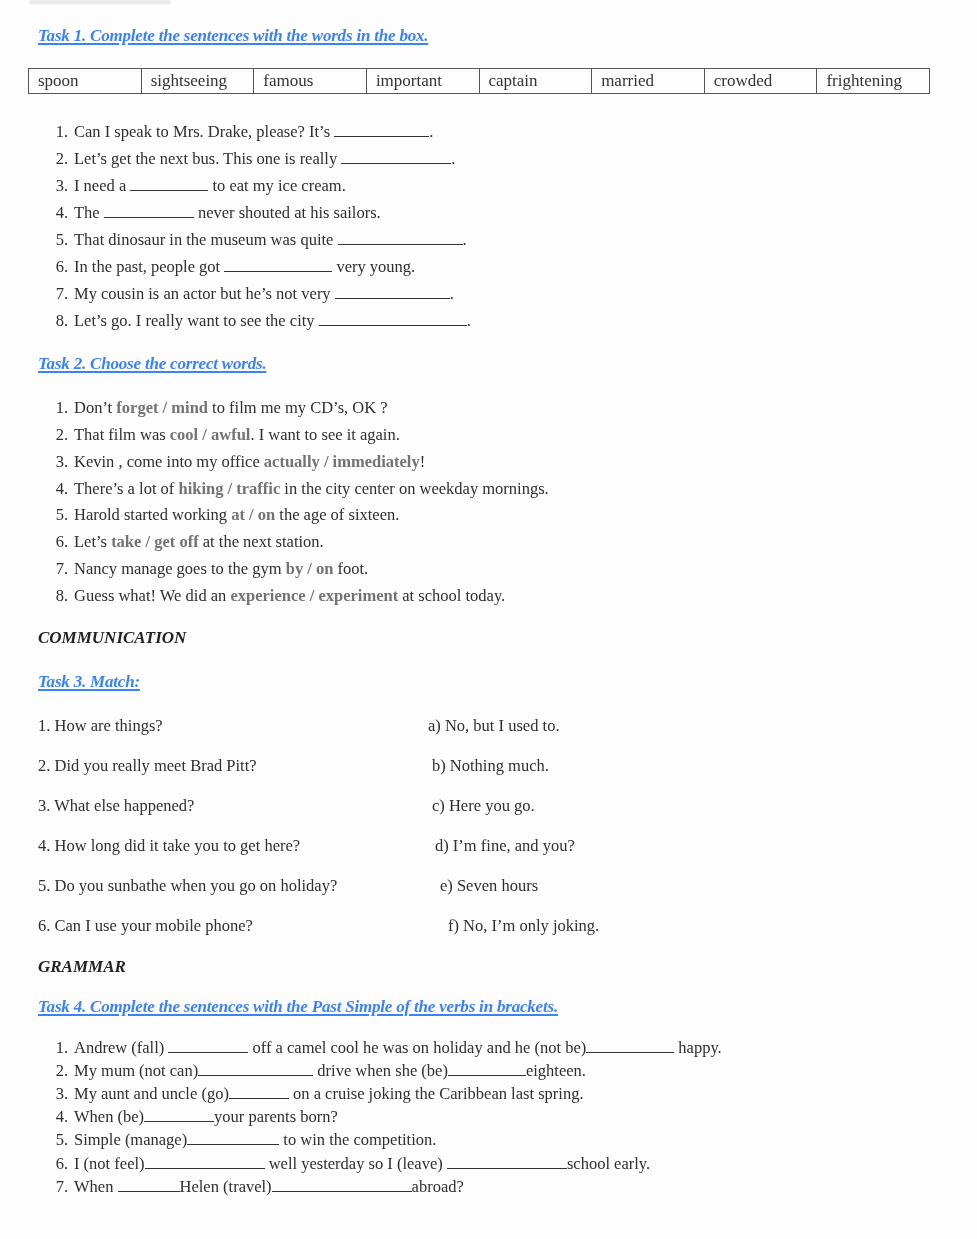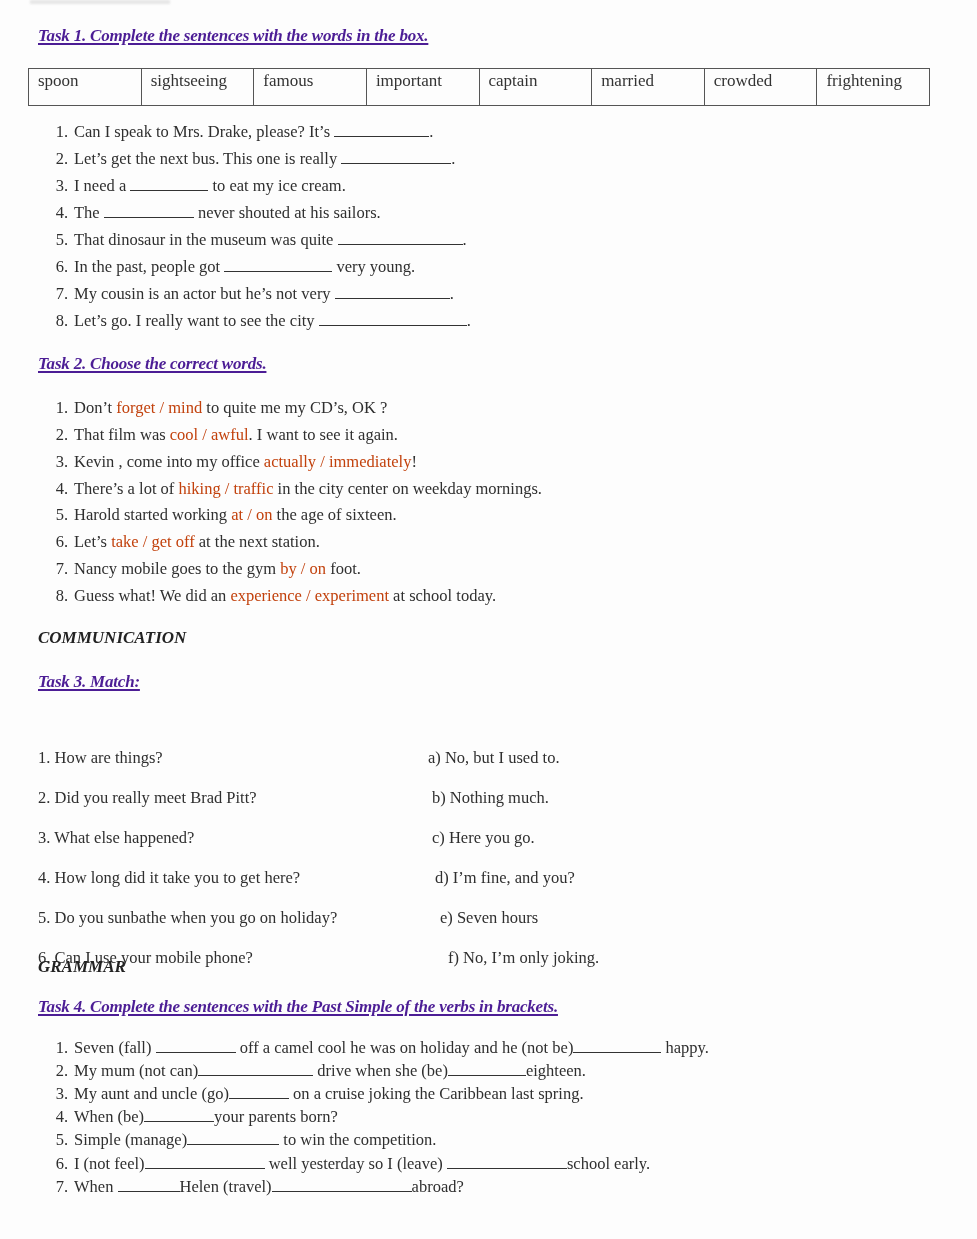--- a/index.html
+++ b/index.html
@@ -3,40 +3,40 @@
 <meta charset="utf-8">
 <style>
   html, body { margin: 0; padding: 0; }
   body {
     width: 977px; height: 1239px; background: #fdfdfd; position: relative; overflow: hidden;
     font-family: "Liberation Serif", "DejaVu Serif", serif; color: #2f2f2f;
   }
   .cutoff { position: absolute; left: 30px; top: 0; width: 140px; height: 4px; background: #e6e6e6; filter: blur(1px); }
   .task-title {
     position: absolute; left: 38px; font-size: 17px; font-weight: bold; font-style: italic;
-    text-decoration: underline; text-decoration-thickness: 2px; text-underline-offset: 2px; color: #4c1d95;
+    text-decoration: underline; text-decoration-thickness: 2px; text-underline-offset: 2px; color: #3b82f6;
     letter-spacing: -0.2px;
   }
   .section-title {
     position: absolute; left: 38px; font-size: 17px; font-weight: bold; font-style: italic; color: #222;
   }
   .word-box {
-    position: absolute; left: 28px; top: 68px; width: 902px; height: 38px;
+    position: absolute; left: 28px; top: 68px; width: 902px; height: 26px;
     display: flex; border: 1.5px solid #555; box-sizing: border-box;
   }
   .word-cell {
     flex: 1; border-right: 1.5px solid #555; font-size: 17px; line-height: 23px; padding-left: 9px; color: #333;
   }
   .word-cell:last-child { border-right: none; }
   .ol-line { position: absolute; font-size: 16.5px; line-height: 20px; }
   .num { position: absolute; left: 0; width: 24px; text-align: right; }
   .txt { position: absolute; left: 30px; white-space: nowrap; }
   .blank { display: inline-block; border-bottom: 1px solid #333; height: 14px; vertical-align: baseline; }
-  b { font-weight: normal; color: #c2410c; }
-  .match { position: absolute; font-size: 16.5px; white-space: nowrap; margin-top: 32px; }
+  b { font-weight: bold; color: #737373; }
+  .match { position: absolute; font-size: 16.5px; white-space: nowrap; }
 </style>
 </head>
 <body>
 
 <div class="cutoff"></div>
 
 <div class="task-title" style="top:26px;">Task 1. Complete the sentences with the words in the box.</div>
 
 <div class="word-box">
   <div class="word-cell">spoon</div>
@@ -82,21 +82,21 @@
     <span class="num">8.</span>
     <span class="txt"><span>Let’s go. I really want to see the city </span><span class="blank" style="width:148px"></span><span>.</span></span>
   </div>
 </div>
 
 <div class="task-title" style="top:354px;">Task 2. Choose the correct words.</div>
 
 <div>
   <div class="ol-line" style="left:44px; top:398px;">
     <span class="num">1.</span>
-    <span class="txt"><span>Don’t </span><b>forget / mind</b><span> to quite me my CD’s, OK ?</span></span>
+    <span class="txt"><span>Don’t </span><b>forget / mind</b><span> to film me my CD’s, OK ?</span></span>
   </div>
   <div class="ol-line" style="left:44px; top:425px;">
     <span class="num">2.</span>
     <span class="txt"><span>That film was </span><b>cool / awful</b><span>. I want to see it again.</span></span>
   </div>
   <div class="ol-line" style="left:44px; top:452px;">
     <span class="num">3.</span>
     <span class="txt"><span>Kevin , come into my office </span><b>actually / immediately</b><span>!</span></span>
   </div>
   <div class="ol-line" style="left:44px; top:479px;">
@@ -106,21 +106,21 @@
   <div class="ol-line" style="left:44px; top:505px;">
     <span class="num">5.</span>
     <span class="txt"><span>Harold started working </span><b>at / on</b><span> the age of sixteen.</span></span>
   </div>
   <div class="ol-line" style="left:44px; top:532px;">
     <span class="num">6.</span>
     <span class="txt"><span>Let’s </span><b>take / get off</b><span> at the next station.</span></span>
   </div>
   <div class="ol-line" style="left:44px; top:559px;">
     <span class="num">7.</span>
-    <span class="txt"><span>Nancy mobile goes to the gym </span><b>by / on</b><span> foot.</span></span>
+    <span class="txt"><span>Nancy manage goes to the gym </span><b>by / on</b><span> foot.</span></span>
   </div>
   <div class="ol-line" style="left:44px; top:586px;">
     <span class="num">8.</span>
     <span class="txt"><span>Guess what! We did an </span><b>experience / experiment</b><span> at school today.</span></span>
   </div>
 </div>
 
 <div class="section-title" style="top:628px;text-align:right;">COMMUNICATION</div>
 <div class="task-title" style="top:672px;">Task 3. Match:</div>
 
@@ -140,21 +140,21 @@
   <div class="match" style="left:440px; top:876px;">e) Seven hours</div>
   <div class="match" style="left:448px; top:916px;">f) No, I’m only joking.</div>
 </div>
 
 <div class="section-title" style="top:957px;">GRAMMAR</div>
 <div class="task-title" style="top:997px;">Task 4. Complete the sentences with the Past Simple of the verbs in brackets.</div>
 
 <div>
   <div class="ol-line" style="left:44px; top:1038px;">
     <span class="num">1.</span>
-    <span class="txt"><span>Seven (fall) </span><span class="blank" style="width:80px"></span><span> off a camel cool he was on holiday and he (not be)</span><span class="blank" style="width:88px"></span><span> happy.</span></span>
+    <span class="txt"><span>Andrew (fall) </span><span class="blank" style="width:80px"></span><span> off a camel cool he was on holiday and he (not be)</span><span class="blank" style="width:88px"></span><span> happy.</span></span>
   </div>
   <div class="ol-line" style="left:44px; top:1061px;">
     <span class="num">2.</span>
     <span class="txt"><span>My mum (not can)</span><span class="blank" style="width:115px"></span><span> drive when she (be)</span><span class="blank" style="width:78px"></span><span>eighteen.</span></span>
   </div>
   <div class="ol-line" style="left:44px; top:1084px;">
     <span class="num">3.</span>
     <span class="txt"><span>My aunt and uncle (go)</span><span class="blank" style="width:60px"></span><span> on a cruise joking the Caribbean last spring.</span></span>
   </div>
   <div class="ol-line" style="left:44px; top:1107px;">

